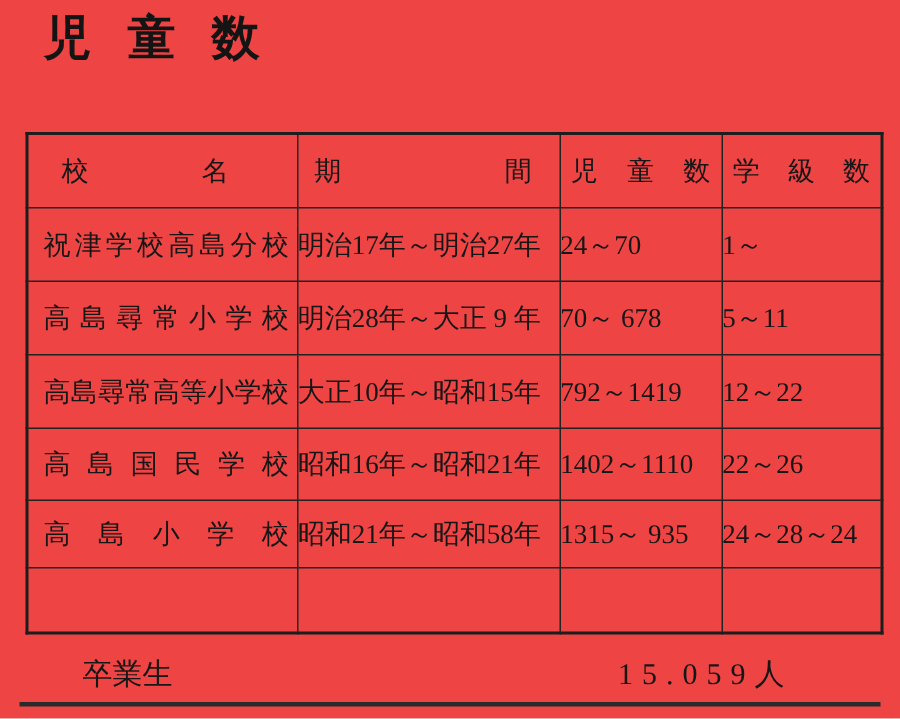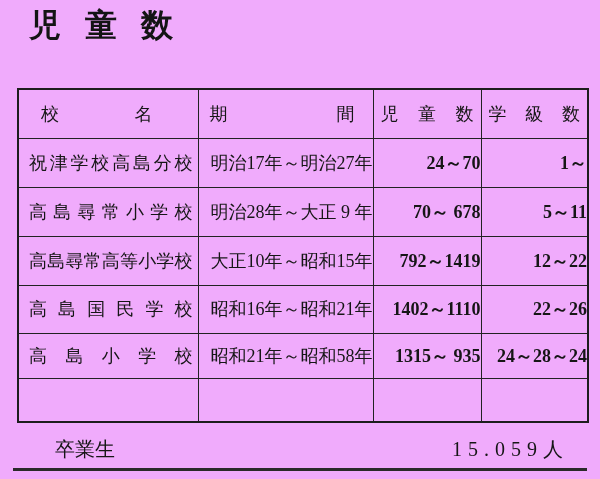--- a/index.html
+++ b/index.html
@@ -4,21 +4,21 @@
 <style>
   html, body {
     margin: 0;
     padding: 0;
     background: #ffffff;
   }
   .page {
     position: relative;
     width: 600px;
     height: 479px;
-    background: #f0abfc;
+    background: #ef4444;
     color: #1a1a1a;
     font-family: "Liberation Serif", serif;
     overflow: hidden;
   }
   .doc-title {
     position: absolute;
     left: 29px;
     top: 4px;
     margin: 0;
     font-family: "Liberation Sans", sans-serif;
@@ -64,35 +64,35 @@
     display: flex;
     justify-content: space-between;
     align-items: center;
     width: auto;
     white-space: nowrap;
   }
   .h-school { padding: 0 45px 0 22px; }
   .h-period { padding: 0 18px 0 11px; }
   .h-num    { padding: 0 7px 0 7px; }
   .cell-school { padding: 0 5px 0 10px; font-size: 18px; }
-  .cell-center { text-align: right; white-space: nowrap; }
+  .cell-center { text-align: left; white-space: nowrap; }
   .cell-period { font-size: 18px; }
-  .cell-number { font-size: 19px; font-weight: bold; }
+  .cell-number { font-size: 19px; }
   .footer-line {
     position: absolute;
     left: 0;
     top: 436px;
     width: 600px;
     height: 26px;
     font-size: 20px;
     color: #161616;
   }
   .footer-label { position: absolute; left: 55px;  top: 0; white-space: nowrap; }
   .footer-date  { position: absolute; left: 131px; top: 0; white-space: nowrap; }
-  .footer-total { position: absolute; left: 412px; top: 0; letter-spacing: 6px; white-space: nowrap; margin-left: 40px; }
+  .footer-total { position: absolute; left: 412px; top: 0; letter-spacing: 6px; white-space: nowrap; }
   .bottom-rule {
     position: absolute;
     left: 13px;
     top: 468px;
     width: 574px;
     height: 3px;
     background: #2a2a2a;
   }
 </style>
 </head>

